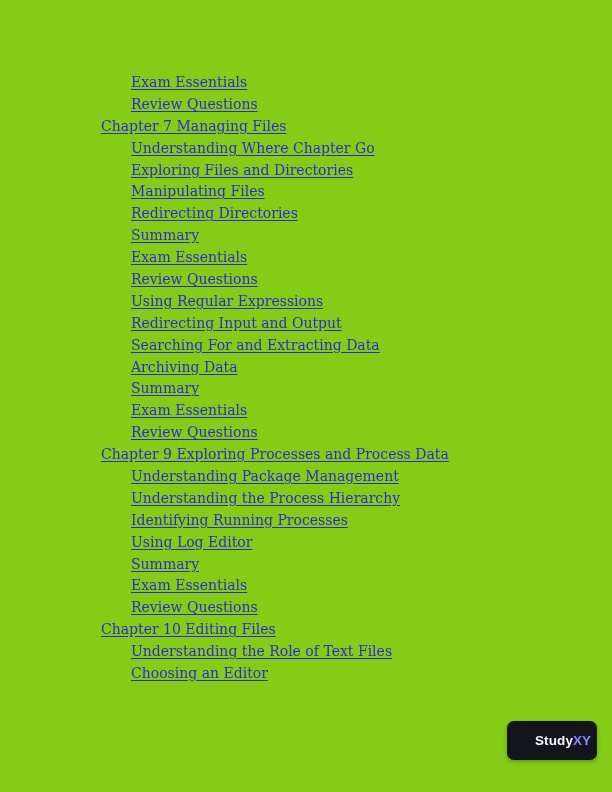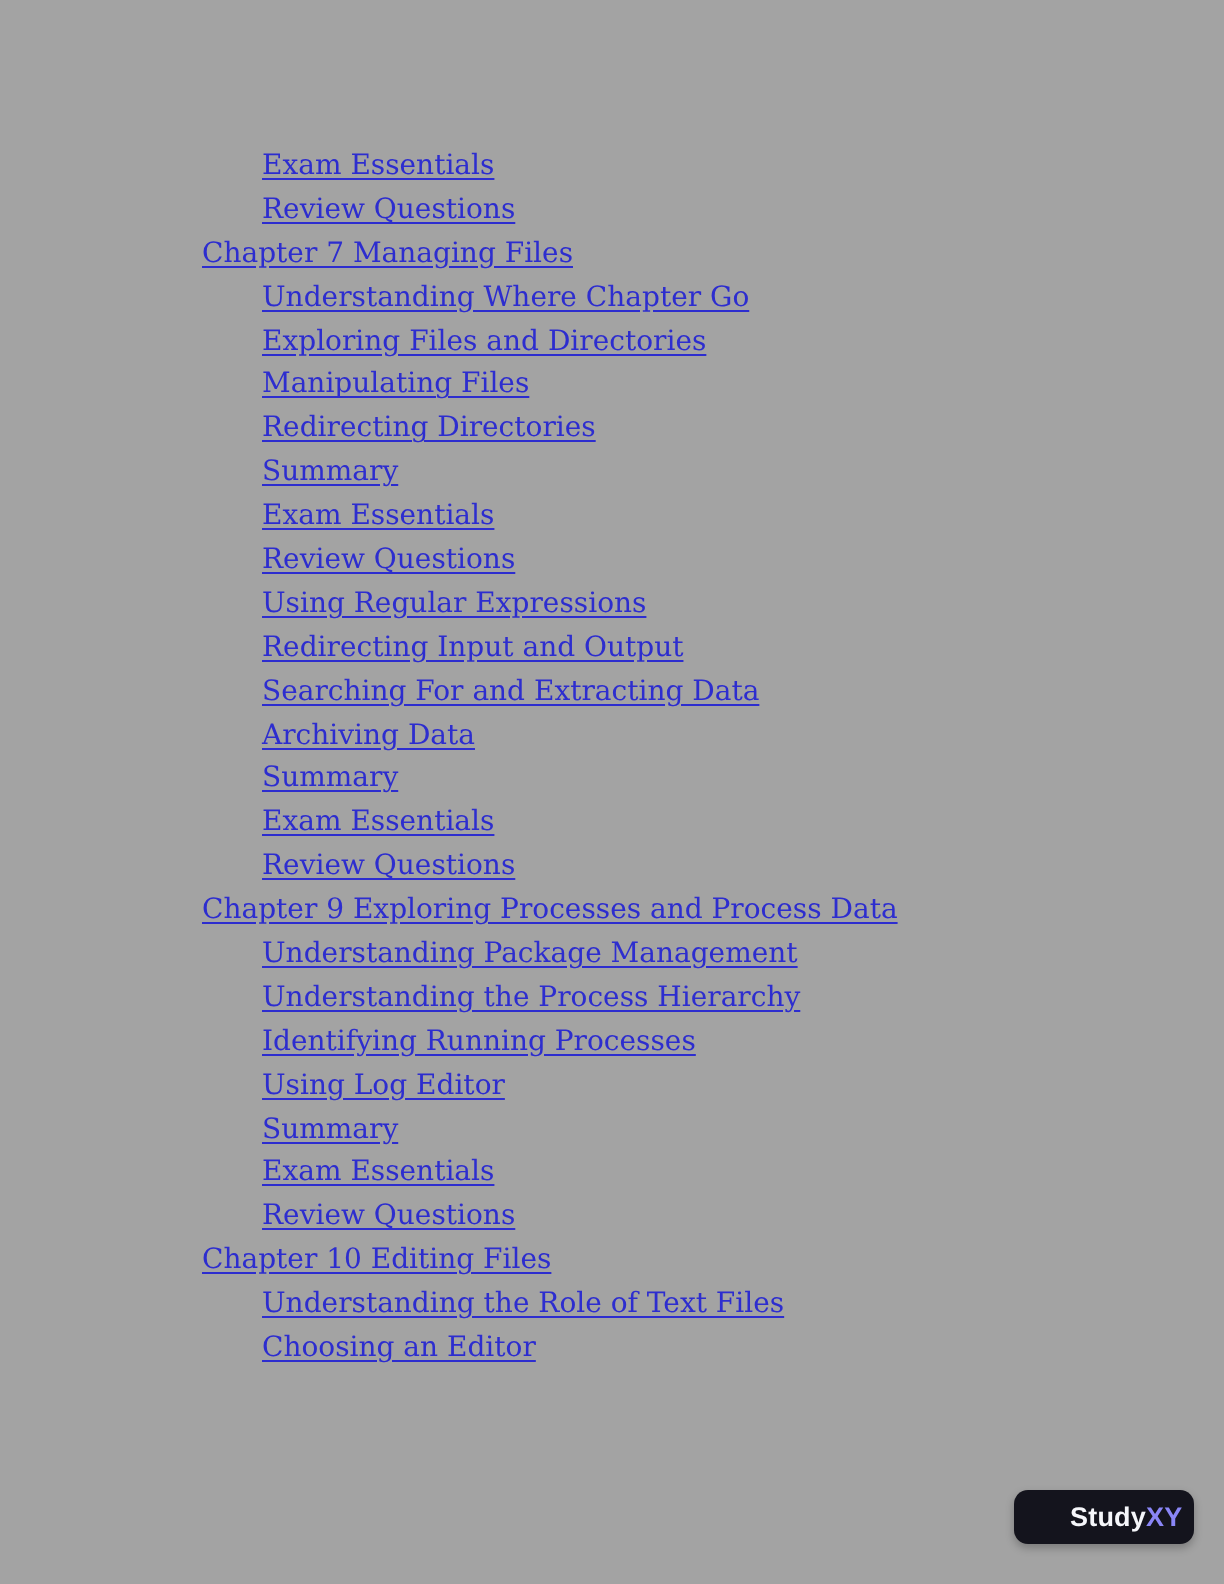--- a/index.html
+++ b/index.html
@@ -4,21 +4,21 @@
 <style>
   html, body {
     margin: 0;
     padding: 0;
     background: #ffffff;
   }
   .page {
     position: relative;
     width: 612px;
     height: 792px;
-    background: #a3a3a3;
+    background: #84cc16;
     overflow: hidden;
     font-family: "DejaVu Serif", serif;
   }
   .toc {
     position: absolute;
     left: 101px;
     top: 71px;
     width: 480px;
   }
   .toc-row {
@@ -32,23 +32,23 @@
   .toc-row a {
     font-size: 14px;
     color: var(--link-color, #2d2dcf);
     text-decoration: underline;
     text-underline-offset: 2px;
     cursor: pointer;
   }
   .badge {
     position: absolute;
     left: 507px;
-    top: 745px;
+    top: 721px;
     width: 90px;
-    height: 27px;
+    height: 39px;
     border-radius: 7px;
     background: var(--badge-bg, #14141d);
     box-shadow: 0 2px 4px rgba(0,0,0,0.25);
     display: flex;
     align-items: center;
     padding: 0 0 0 7px;
     box-sizing: border-box;
     font-family: "Liberation Sans", sans-serif;
   }
   .badge .plus {

